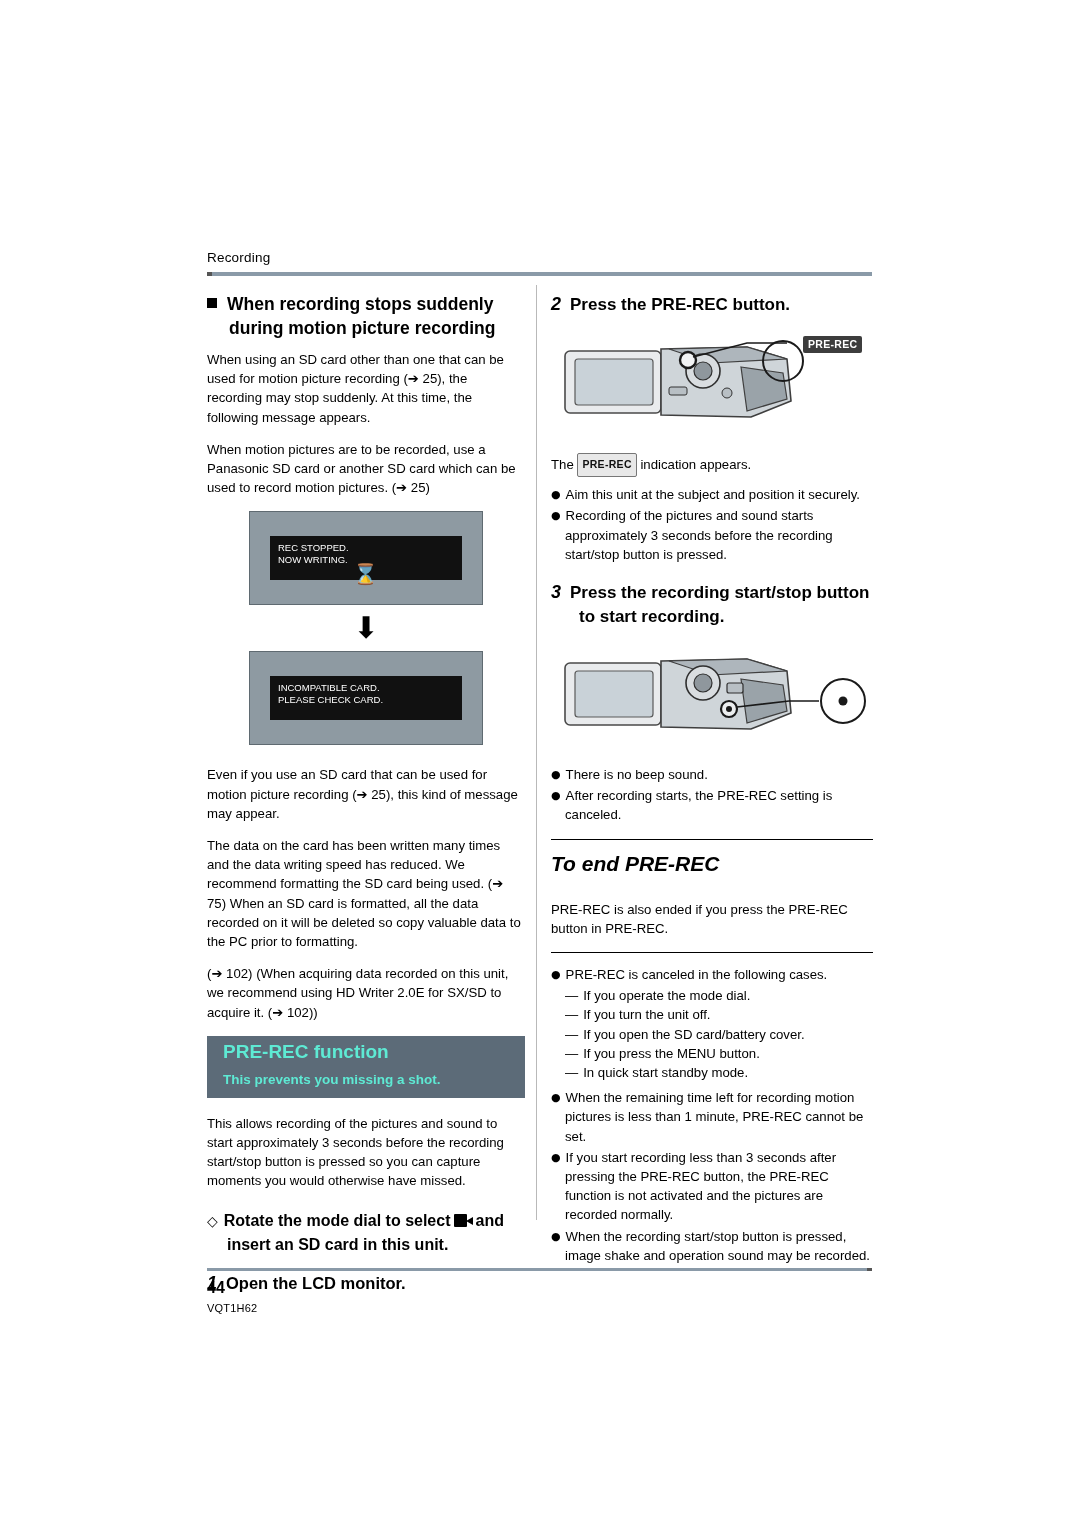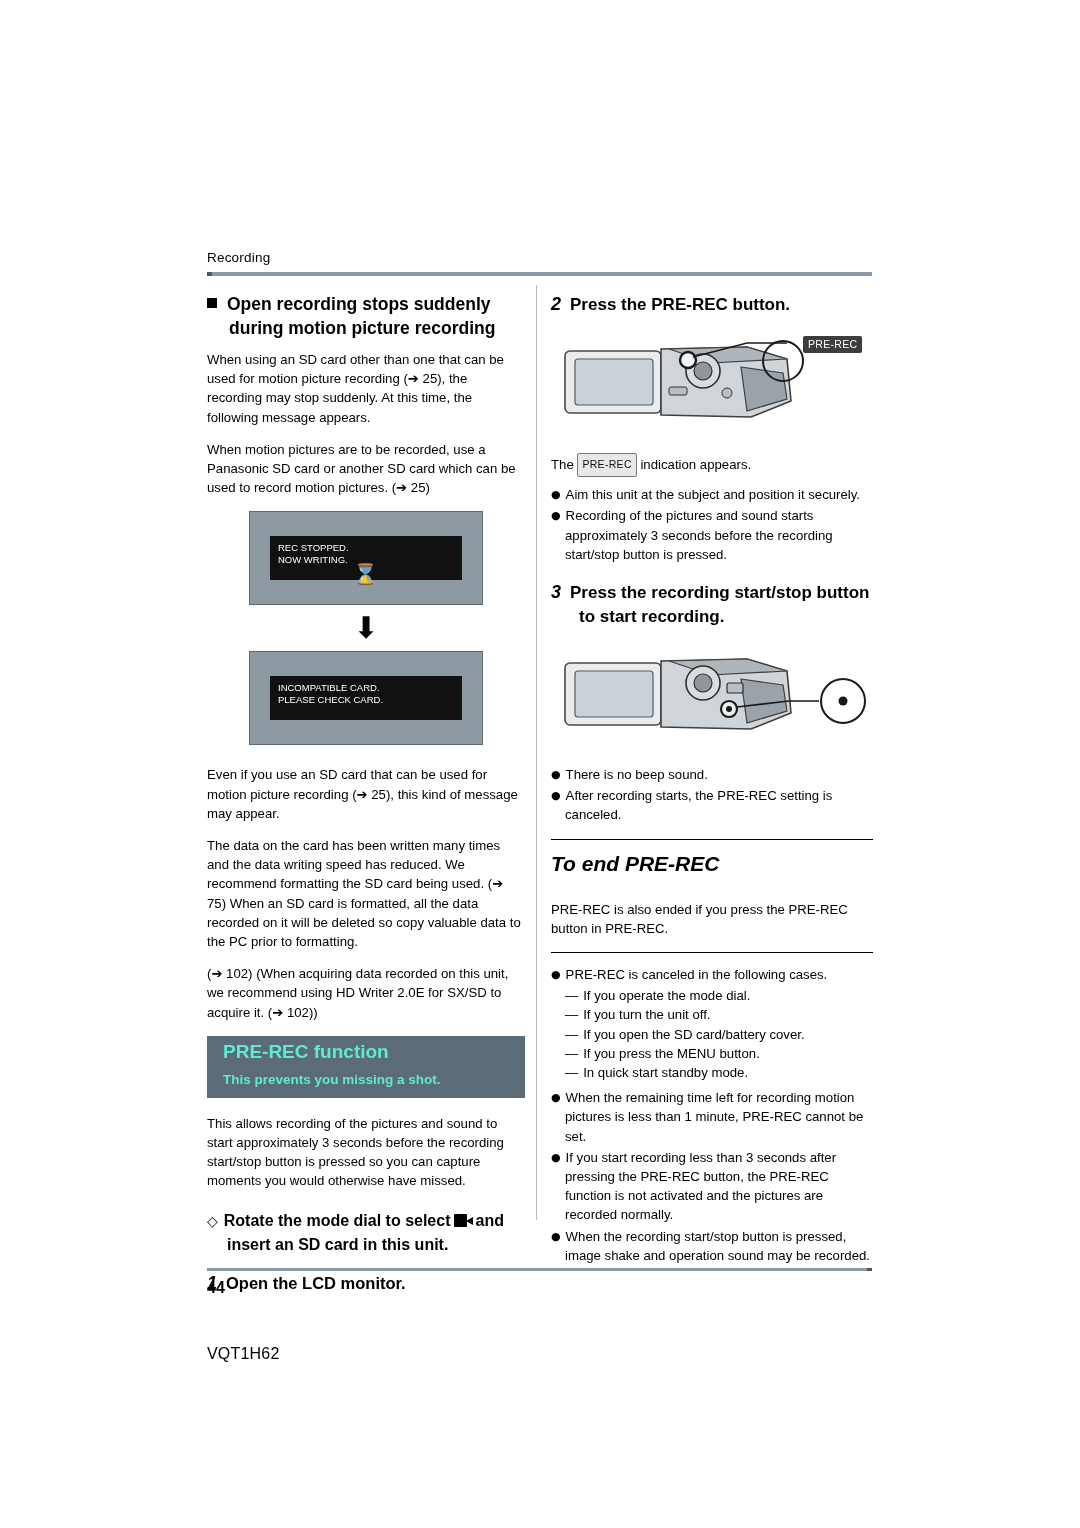--- a/index.html
+++ b/index.html
@@ -221,21 +221,21 @@
     line-height: 24px;
     margin: 0 0 8px 0;
     padding-left: 28px;
     text-indent: -28px;
   }
   .prerec-chip {
     display: inline-block;
     background: #3d3d3d;
     color: #fff;
     font-size: 10.5px;
-    font-weight: normal;
+    font-weight: bold;
     letter-spacing: .3px;
     padding: 2px 5px 3px 5px;
     border-radius: 2px;
     vertical-align: 1px;
   }
   .prerec-chip.light {
     background: #e8e8e8;
     color: #111;
     border: 1px solid #777;
     padding: 1px 4px 2px 4px;
@@ -303,40 +303,40 @@
   .pagenum {
     position: absolute;
     left: 207px;
     top: 1279px;
     font-size: 16px;
     font-weight: bold;
   }
   .docid {
     position: absolute;
     left: 207px;
-    top: 1345px;
-    font-size: 16px;
+    top: 1302px;
+    font-size: 11px;
     letter-spacing: .2px;
   }
 </style>
 </head>
 <body>
 
 <div class="page">
 
   <div class="header-label">Recording</div>
   <div class="header-rule">
       <div class="dark"></div>
     </div>
   <div class="col-divider"></div>
 
   <div class="col-left">
 
     <h2 class="section-head">
-      <span class="sq"></span><span>Open recording stops suddenly during motion picture recording</span>
+      <span class="sq"></span><span>When recording stops suddenly during motion picture recording</span>
     </h2>
 
     <p class="body">When using an SD card other than one that can be used for motion picture recording (➔ 25), the recording may stop suddenly. At this time, the following message appears.</p>
     <p class="body">When motion pictures are to be recorded, use a Panasonic SD card or another SD card which can be used to record motion pictures. (➔ 25)</p>
 
     <div class="msgbox-wrap">
       <div class="msgbox">
         <div class="inner">
           <div>REC STOPPED.</div>
           <div>NOW WRITING.</div>

